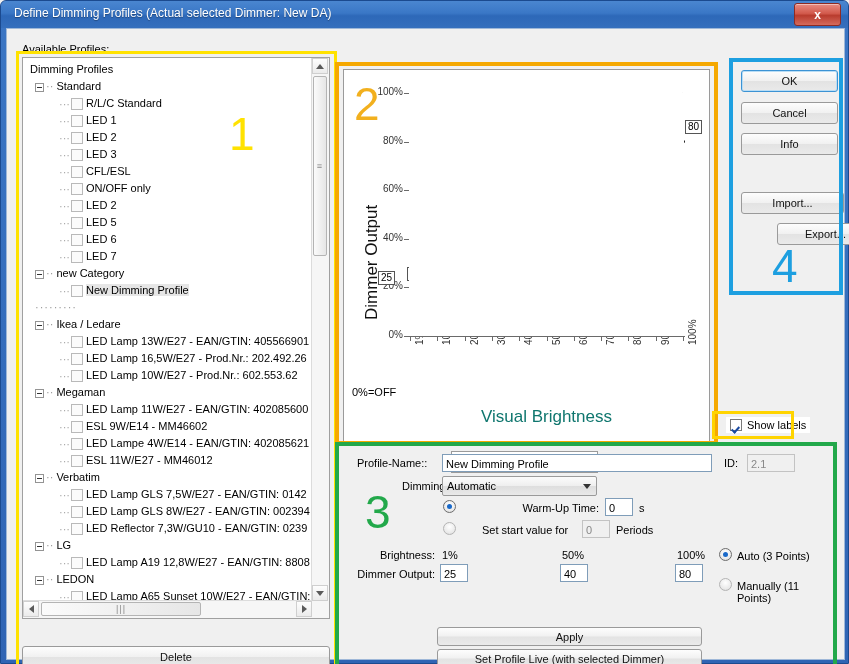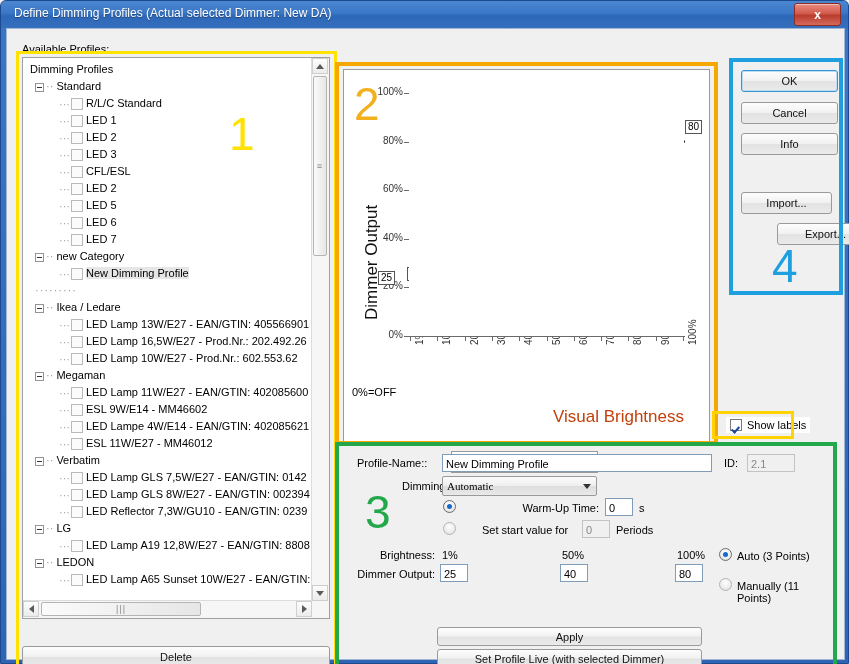--- a/index.html
+++ b/index.html
@@ -59,21 +59,21 @@
     box-sizing:border-box;background:#fff;border:1px solid #7f9db9;
     font-family:"Liberation Sans", sans-serif;font-size:11px;color:#000;
     padding:1px 3px;
   }
   .txt.ro{background:#f0f0f0;color:#888;border:1px solid #c3c3c3;}
   .combo{
     box-sizing:border-box;
     background:linear-gradient(to bottom,#fbfbfb 0%,#efefef 48%,#dedede 52%,#e9e9e9 100%);
     border:1px solid #9a9a9a;border-radius:2px;
     font-size:11px;color:#000;display:flex;align-items:center;
-    padding-left:4px;position:relative;cursor:pointer;font-family:Liberation Serif, serif;
+    padding-left:4px;position:relative;cursor:pointer;
   }
   .combo .arrow{
     position:absolute;right:5px;top:50%;margin-top:-2px;
     width:0;height:0;border-left:4px solid transparent;border-right:4px solid transparent;
     border-top:5px solid #333;
   }
   .radio{
     width:13px;height:13px;border-radius:50%;box-sizing:border-box;
     border:1px solid #6d6d6d;background:radial-gradient(circle at 50% 35%,#ffffff 0%,#e8e8e8 70%,#cfcfcf 100%);
     display:inline-block;position:relative;cursor:pointer;vertical-align:middle;
@@ -150,21 +150,21 @@
   .axisline{position:absolute;background:#6a6a6a;}
   .ytick{position:absolute;right:0;font-size:10px;color:#333;text-align:right;white-space:nowrap;}
   .xtick{
     position:absolute;font-size:10px;color:#333;white-space:nowrap;
     transform:rotate(-90deg);transform-origin:left top;
   }
   .ylabel{
     position:absolute;font-size:17px;color:#111;white-space:nowrap;
     transform:rotate(-90deg);transform-origin:left top;
   }
-  .xlabel{position:absolute;font-size:17px;color:#c2410c;white-space:nowrap;text-align:right;}
+  .xlabel{position:absolute;font-size:17px;color:#0f766e;white-space:nowrap;text-align:center;}
   .dlabel{
     position:absolute;box-sizing:border-box;background:#fff;border:1px solid #555;
     font-size:10px;color:#000;padding:0 2px;line-height:12px;height:14px;white-space:nowrap;
   }
   .dot{position:absolute;width:3px;height:3px;background:#111;border-radius:50%;}
   .legend{
     position:absolute;box-sizing:border-box;background:#fff;border:1px solid #9a9a9a;
     display:flex;align-items:center;gap:4px;padding:0 8px;font-size:11px;color:#000;height:22px;
   }
   .legend .marker{
@@ -194,20 +194,21 @@
 
     <div class="treebox" style="left:15px;top:28px;width:308px;height:562px;">
       <div class="tree" id="tree-host">
           <div class="trow"><span style="padding-left:3px">Dimming Profiles</span></div>
           <div class="trow"><span class="ind" style="width:8px"></span><span class="exp"></span><span style="color:#9a9a9a">··</span> <span>Standard</span></div>
           <div class="trow"><span class="ind" style="width:32px"></span><span class="dots" style="width:12px;color:#a8a8a8">···</span><span class="tcb"></span><span class="">R/L/C Standard</span></div>
           <div class="trow"><span class="ind" style="width:32px"></span><span class="dots" style="width:12px;color:#a8a8a8">···</span><span class="tcb"></span><span class="">LED 1</span></div>
           <div class="trow"><span class="ind" style="width:32px"></span><span class="dots" style="width:12px;color:#a8a8a8">···</span><span class="tcb"></span><span class="">LED 2</span></div>
           <div class="trow"><span class="ind" style="width:32px"></span><span class="dots" style="width:12px;color:#a8a8a8">···</span><span class="tcb"></span><span class="">LED 3</span></div>
           <div class="trow"><span class="ind" style="width:32px"></span><span class="dots" style="width:12px;color:#a8a8a8">···</span><span class="tcb"></span><span class="">CFL/ESL</span></div>
+          <div class="trow"><span class="ind" style="width:32px"></span><span class="dots" style="width:12px;color:#a8a8a8">···</span><span class="tcb"></span><span class="">ON/OFF only</span></div>
           <div class="trow"><span class="ind" style="width:32px"></span><span class="dots" style="width:12px;color:#a8a8a8">···</span><span class="tcb"></span><span class="">LED 2</span></div>
           <div class="trow"><span class="ind" style="width:32px"></span><span class="dots" style="width:12px;color:#a8a8a8">···</span><span class="tcb"></span><span class="">LED 5</span></div>
           <div class="trow"><span class="ind" style="width:32px"></span><span class="dots" style="width:12px;color:#a8a8a8">···</span><span class="tcb"></span><span class="">LED 6</span></div>
           <div class="trow"><span class="ind" style="width:32px"></span><span class="dots" style="width:12px;color:#a8a8a8">···</span><span class="tcb"></span><span class="">LED 7</span></div>
           <div class="trow"><span class="ind" style="width:8px"></span><span class="exp"></span><span style="color:#9a9a9a">··</span> <span>new Category</span></div>
           <div class="trow"><span class="ind" style="width:32px"></span><span class="dots" style="width:12px;color:#a8a8a8">···</span><span class="tcb"></span><span class="sel">New Dimming Profile</span></div>
           <div class="trow"><span class="ind" style="width:8px"></span><span style="color:#9a9a9a;letter-spacing:1px">·········</span></div>
           <div class="trow"><span class="ind" style="width:8px"></span><span class="exp"></span><span style="color:#9a9a9a">··</span> <span>Ikea / Ledare</span></div>
           <div class="trow"><span class="ind" style="width:32px"></span><span class="dots" style="width:12px;color:#a8a8a8">···</span><span class="tcb"></span><span class="">LED Lamp 13W/E27 - EAN/GTIN: 405566901</span></div>
           <div class="trow"><span class="ind" style="width:32px"></span><span class="dots" style="width:12px;color:#a8a8a8">···</span><span class="tcb"></span><span class="">LED Lamp 16,5W/E27 - Prod.Nr.: 202.492.26</span></div>
@@ -352,21 +353,21 @@
     </div>
 
     <div style="position:absolute;left:711px;top:388px;display:flex;align-items:center;gap:5px;background:#fff;padding:2px 4px;margin-left:8px;">
       <span class="cbx on"></span>
       <span class="lbl">Show labels</span>
     </div>
 
     <div class="btn default" style="position:absolute;left:734px;top:41px;width:97px;height:22px;">OK</div>
     <div class="btn" style="position:absolute;left:734px;top:73px;width:97px;height:22px;">Cancel</div>
     <div class="btn" style="position:absolute;left:734px;top:104px;width:97px;height:22px;">Info</div>
-    <div class="btn" style="position:absolute;left:734px;top:163px;width:91px;height:22px;">Import...</div>
+    <div class="btn" style="position:absolute;left:734px;top:163px;width:103px;height:22px;">Import...</div>
     <div class="btn" style="position:absolute;left:734px;top:194px;width:97px;height:22px;margin-left:36px;">Export...</div>
 
     <div style="position:absolute;left:340px;top:423px;width:480px;height:100px;">
 
       <div class="lbl" style="position:absolute;left:10px;top:5px;">Profile-Name::</div>
       <div class="txt" style="position:absolute;left:95px;top:2px;width:270px;height:18px;line-height:16px;">New Dimming Profile</div>
       <div class="lbl" style="position:absolute;left:377px;top:5px;">ID:</div>
       <div class="txt ro" style="position:absolute;left:400px;top:2px;width:48px;height:18px;line-height:16px;">2.1</div>
 
       <div class="lbl" style="position:absolute;left:10px;top:28px;padding-left:45px;">Dimming Mode:</div>

